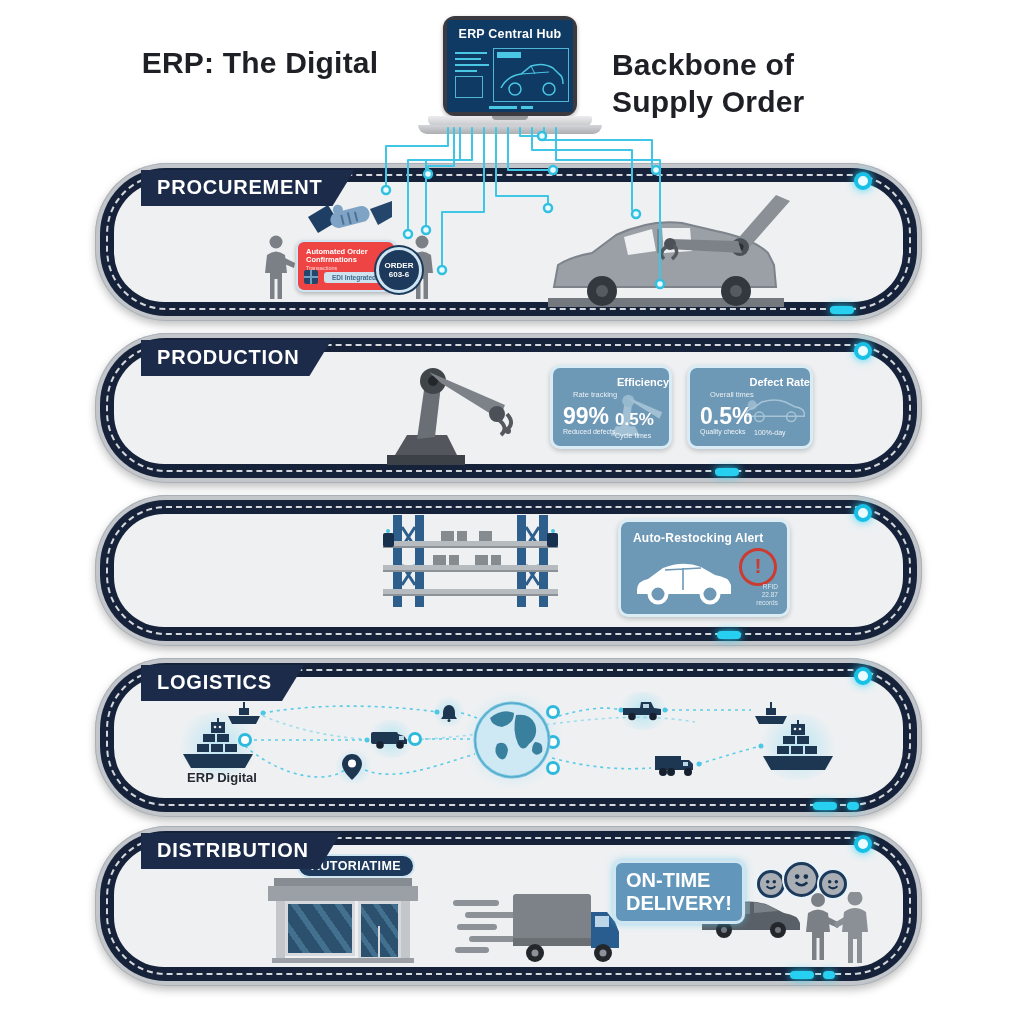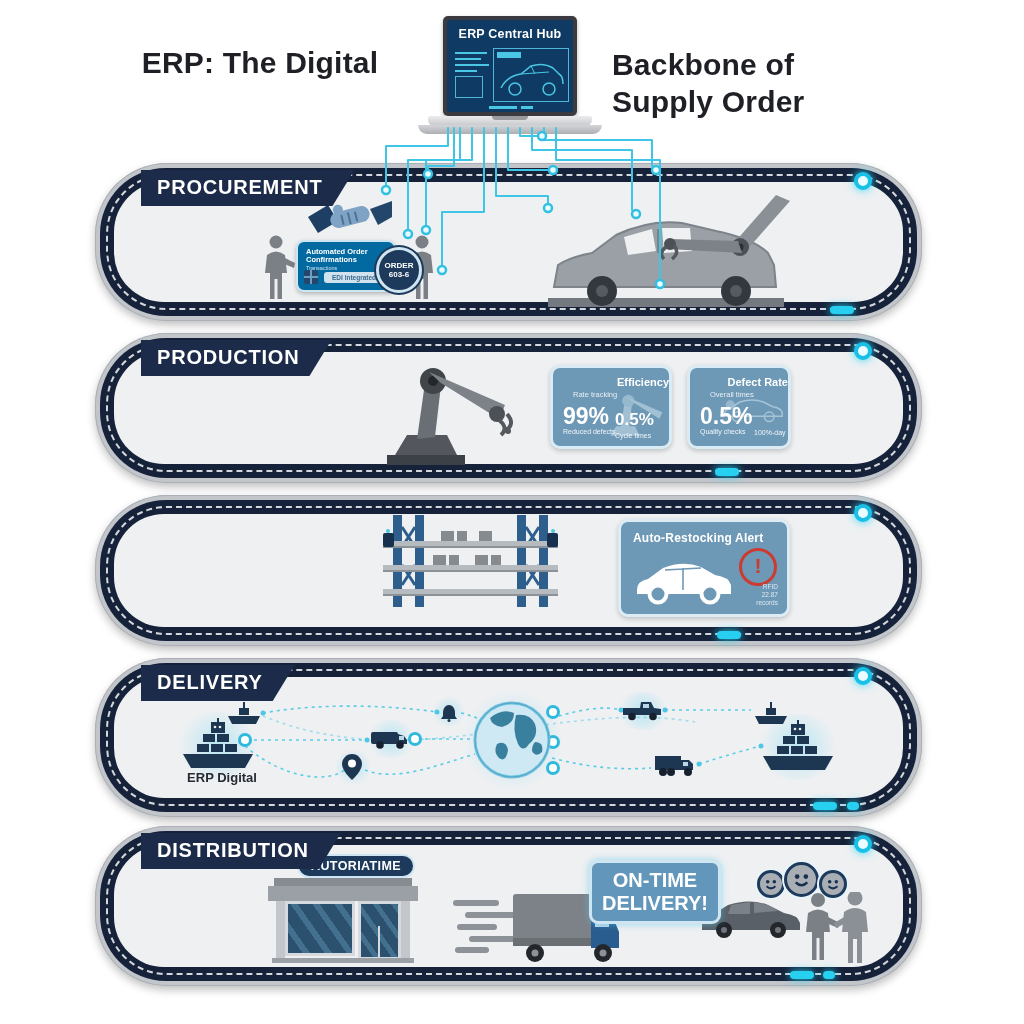--- a/index.html
+++ b/index.html
@@ -7,21 +7,21 @@
           font-family:"Liberation Sans",sans-serif;color:#1f2026;}
   .abs{position:absolute;}
 
   
   .title{position:absolute;font-weight:800;font-size:30px;line-height:37px;color:#1f2026;letter-spacing:.2px;}
   .title-left{left:118px;top:44px;width:284px;text-align:center;}
   .title-right{left:612px;top:46px;width:250px;text-align:left;}
 
   
   .laptop-screen{position:absolute;left:443px;top:16px;width:134px;height:100px;background:#3a3a40;
-                 border-radius:5px;padding:4px;box-sizing:border-box;box-shadow:0 2px 4px rgba(0,0,0,.3);}
+                 border-radius:12px;padding:4px;box-sizing:border-box;box-shadow:0 2px 4px rgba(0,0,0,.3);}
   .laptop-display{position:relative;width:100%;height:100%;background:#0e3a63;border-radius:3px;overflow:hidden;}
   .screen-title{position:absolute;top:7px;left:0;width:100%;text-align:center;color:#fff;
                 font-weight:800;font-size:12.5px;letter-spacing:.2px;}
   .wl{position:absolute;background:#49c7e4;height:2px;}
   .wbox{position:absolute;border:1px solid rgba(90,205,235,.85);}
   .laptop-base1{position:absolute;left:428px;top:116px;width:164px;height:10px;border-radius:2px 2px 6px 6px;
                 background:linear-gradient(#ececee,#c7c8cb);}
   .laptop-base2{position:absolute;left:418px;top:125px;width:184px;height:9px;border-radius:0 0 10px 10px;
                 background:linear-gradient(#d4d5d8,#aeafb2);}
   .laptop-notch{position:absolute;left:492px;top:116px;width:36px;height:4px;background:#9a9b9e;border-radius:0 0 4px 4px;}
@@ -43,21 +43,21 @@
   
   .circuit{position:absolute;left:330px;top:126px;z-index:5;pointer-events:none;}
 
   
   .stat-card{position:absolute;background:#6d98b6;border:3px solid #d9ecf5;border-radius:10px;
              color:#fff;box-shadow:0 2px 5px rgba(0,0,0,.2);overflow:hidden;box-sizing:border-box;}
   .stat-title{font-weight:800;font-size:11px;margin:8px 0 2px 10px;text-align:right;}
   .stat-sub{font-size:7.5px;opacity:.85;margin-left:20px;}
   .stat-big{font-weight:800;font-size:23px;line-height:24px;}
   .stat-cap{font-size:7px;opacity:.9;}
-  .order-card{position:absolute;background:#0369a1;border:2px solid #cfe6f2;border-radius:8px;color:#fff;
+  .order-card{position:absolute;background:#ef4444;border:2px solid #cfe6f2;border-radius:8px;color:#fff;
               box-shadow:0 2px 4px rgba(0,0,0,.25);box-sizing:border-box;}
   .order-title{font-weight:700;font-size:7.5px;margin:6px 8px 1px 8px;line-height:8px;}
   .order-sub{font-size:5.5px;opacity:.8;margin-left:8px;}
   .order-btn{position:absolute;left:26px;top:30px;background:#cfe2ee;color:#3c6b8e;font-weight:700;
              font-size:6.5px;padding:2px 8px;border-radius:3px;}
   .qr{position:absolute;left:6px;top:28px;width:14px;height:14px;background:#24466b;border-radius:2px;
       background-image:linear-gradient(90deg,transparent 45%,#6fa0c4 45%,#6fa0c4 55%,transparent 55%),
                        linear-gradient(0deg,transparent 45%,#6fa0c4 45%,#6fa0c4 55%,transparent 55%);}
   .badge{position:absolute;z-index:3;width:40px;height:40px;border-radius:50%;background:#1d3a5c;
          border:3px solid #cfe6f2;box-shadow:0 0 0 2px #1d3a5c;color:#fff;text-align:center;
@@ -240,21 +240,21 @@
       <div class="abs" style="left:10px;top:36px;">
         <div class="stat-big">99%</div>
         <div class="stat-cap">Reduced defects</div>
       </div>
       <div class="abs" style="left:62px;top:40px;">
         <div class="stat-big" style="font-size:17px;">0.5%</div>
         <div class="stat-cap">Cycle times</div>
       </div>
     </div>
 
-    <div class="stat-card" style="left:592px;top:32px;width:104px;height:84px;">
+    <div class="stat-card" style="left:592px;top:32px;width:126px;height:84px;">
       <svg class="abs" style="right:4px;top:22px;opacity:.6;" width="62" height="40" viewBox="0 0 105 45">
         <path d="M4,30 Q4,22 14,20 L30,9 Q52,2 70,9 L86,17 Q100,19 102,27 L102,33 L4,33 Z" fill="none" stroke="#cfe2ec" stroke-width="2.5"></path>
         <circle cx="26" cy="34" r="8" fill="none" stroke="#cfe2ec" stroke-width="2.5"></circle>
         <circle cx="80" cy="34" r="8" fill="none" stroke="#cfe2ec" stroke-width="2.5"></circle>
         <circle cx="14" cy="14" r="8" fill="#cfe2ec" opacity=".7"></circle>
       </svg>
       <div class="stat-title">Defect Rate</div>
       <div class="stat-sub">Overall times</div>
       <div class="abs" style="left:10px;top:36px;">
         <div class="stat-big">0.5%</div>
@@ -323,21 +323,21 @@
         <div>22.87</div>
         <div>records</div>
       </div>
     </div>
   </div>
 
   <div class="band" style="top:658px;height:159px;">
     <div class="band-road"></div>
     <div class="band-dash"></div>
     <div class="band-inner"></div>
-    <div class="band-label">DELIVERY</div>
+    <div class="band-label">LOGISTICS</div>
     <span class="node" style="top:9px;right:50px;"></span>
     <span class="glow" style="left:718px;bottom:7px;"></span>
     <span class="glow small" style="left:752px;bottom:7px;"></span>
 
     <svg class="abs" style="left:0;top:0;z-index:2;" width="827" height="159" viewBox="0 0 827 159">
       <g fill="none" stroke="#4cc8e6" stroke-width="1.6" stroke-dasharray="3 4" opacity=".9">
         <path d="M168,55 C230,44 300,48 342,54"></path>
         <path d="M366,55 C372,56 376,58 382,60"></path>
         <path d="M152,82 H272"></path>
         <path d="M316,81 H377"></path>
@@ -504,21 +504,21 @@
         <rect x="8" y="48" width="78" height="8" fill="#6a6f74"></rect>
         <path d="M86,22 L102,22 L110,32 L114,42 L114,58 L86,58 Z" fill="#2a5d8f"></path>
         <rect x="90" y="26" width="14" height="11" fill="#bcd6e8"></rect>
         <circle cx="30" cy="63" r="9" fill="#23272c"></circle>
           <circle cx="30" cy="63" r="3.5" fill="#8d9298"></circle>
         <circle cx="98" cy="63" r="9" fill="#23272c"></circle>
           <circle cx="98" cy="63" r="3.5" fill="#8d9298"></circle>
       </svg>
     </div>
 
-    <div class="delivery-sign" style="left:494px;top:34px;z-index:4;text-align:center;">
+    <div class="delivery-sign" style="left:518px;top:34px;z-index:4;">
       <div>ON-TIME</div>
       <div>DELIVERY!</div>
     </div>
 
     <svg class="abs" style="left:603px;top:70px;" width="105" height="46" viewBox="0 0 105 46">
       <path d="M4,29 Q4,21 14,19 L30,9 Q52,2 70,9 L86,17 Q100,19 102,27 L102,34 L4,34 Z" fill="#5a6068"></path>
       <path d="M33,9 L52,6 L52,18 L30,18 Z M56,6 L70,9 L80,15 L56,17 Z" fill="#7b8188"></path>
       <circle cx="26" cy="34" r="8" fill="#23272c"></circle>
         <circle cx="26" cy="34" r="3" fill="#70757c"></circle>
       <circle cx="80" cy="34" r="8" fill="#23272c"></circle>

